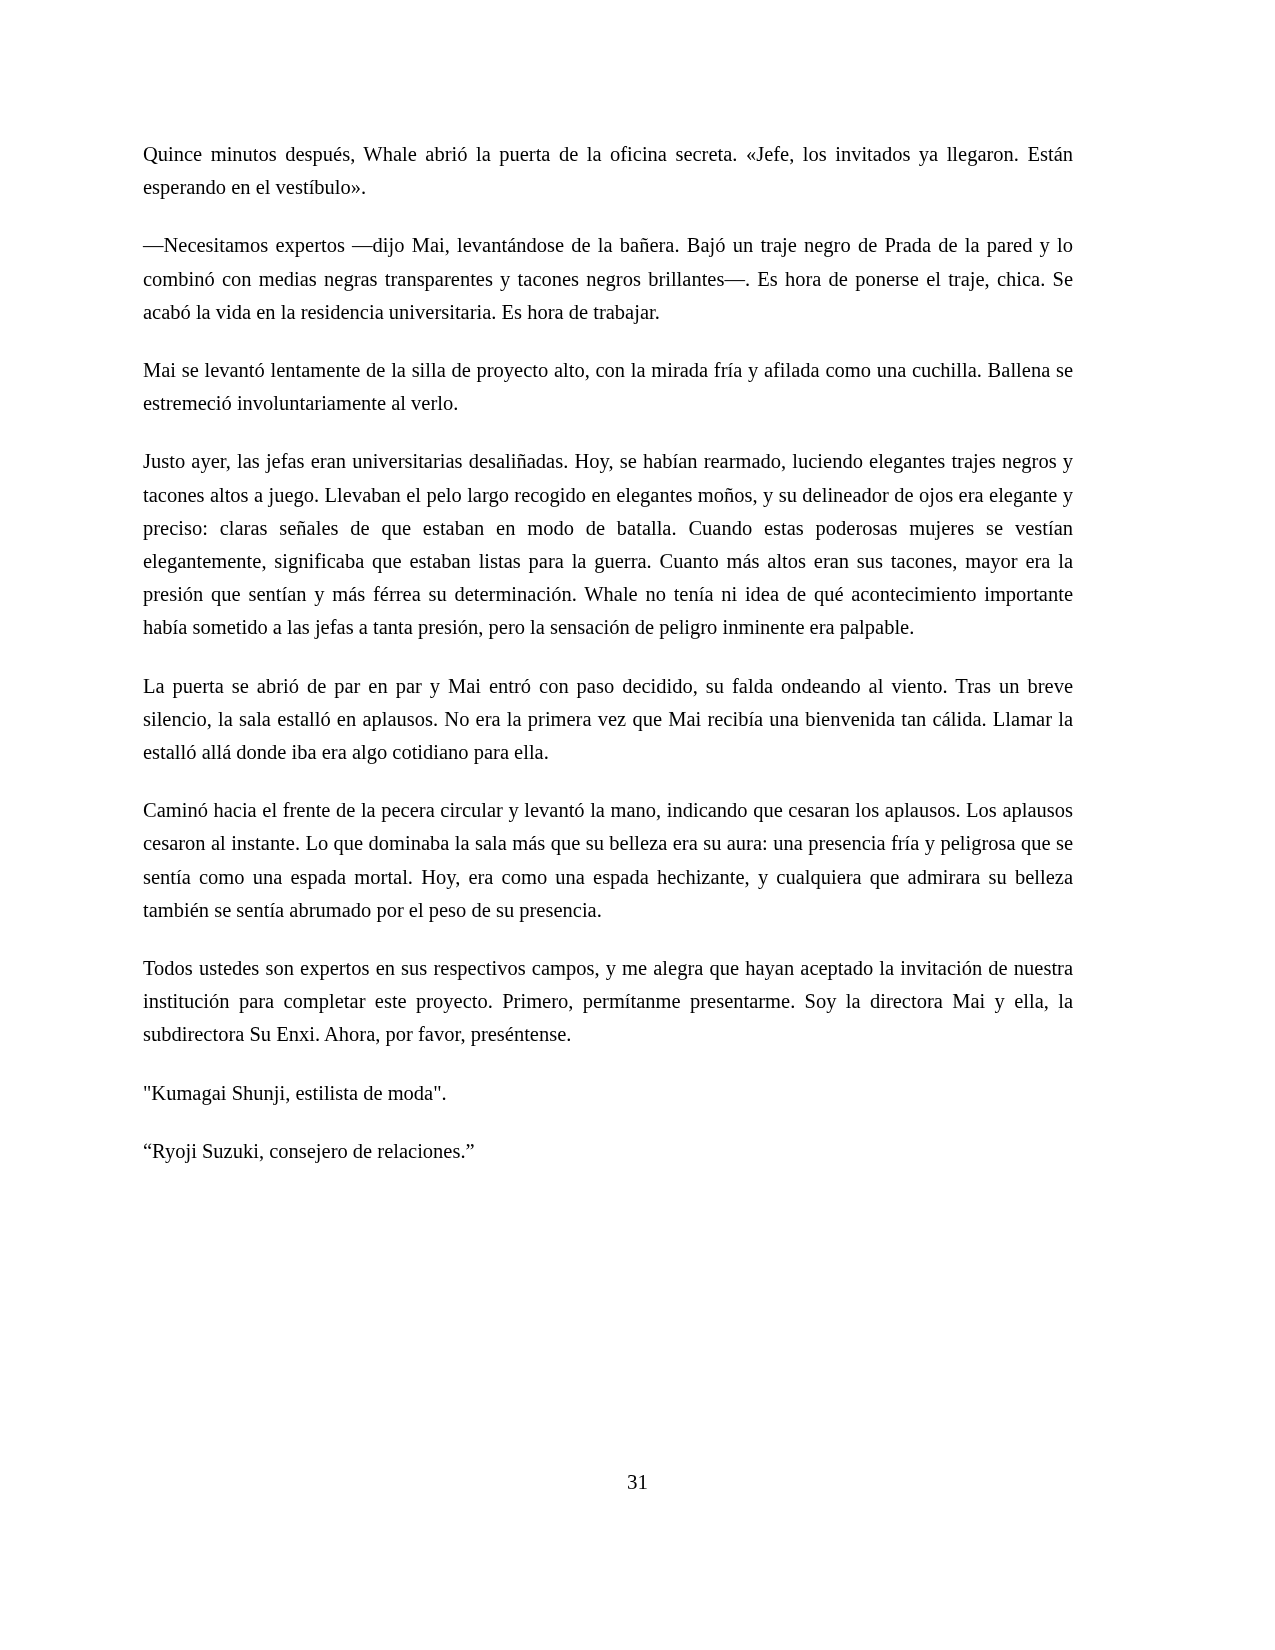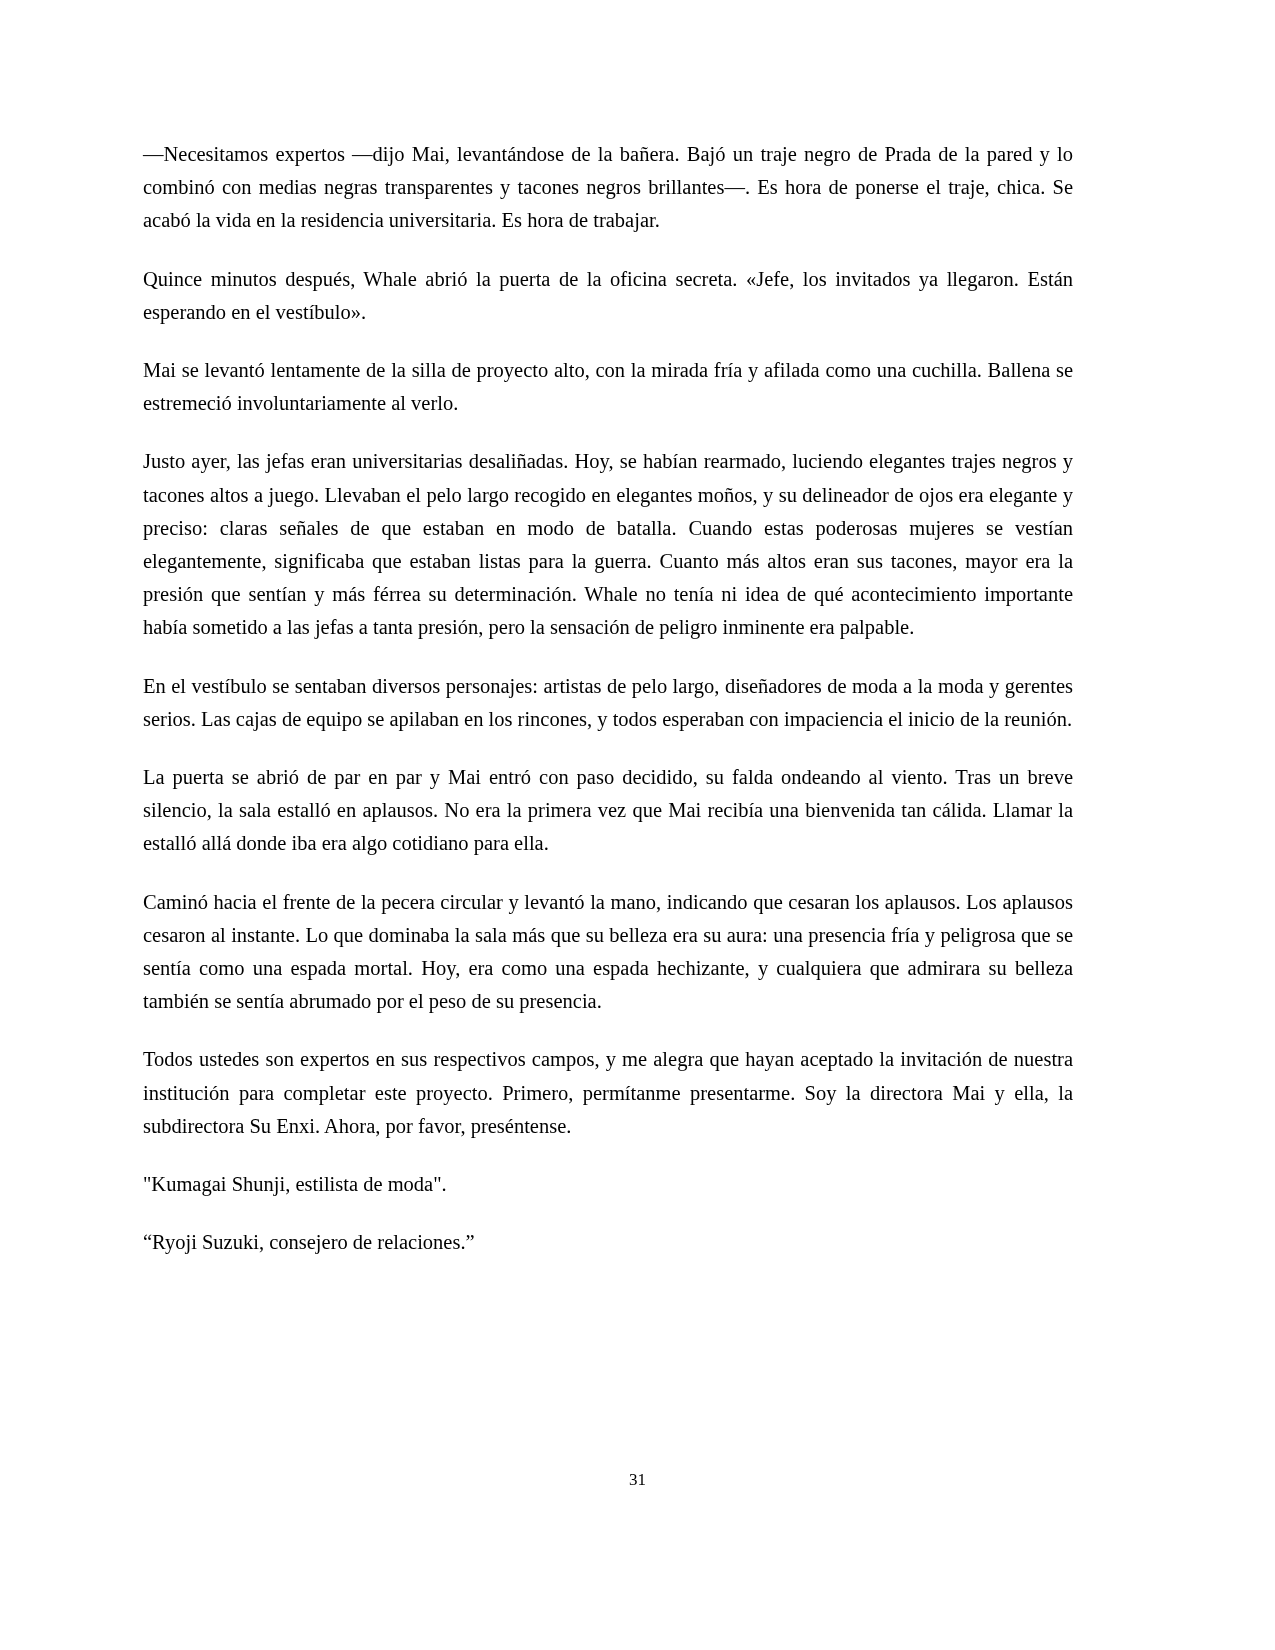--- a/index.html
+++ b/index.html
@@ -33,34 +33,33 @@
   }
   .para:last-child {
     margin-bottom: 0;
   }
   .page-number {
     position: absolute;
     left: 0;
     right: 0;
     top: 1470px;
     text-align: center;
-    font-size: 17px;
+    font-size: 21px;
     font-family: "Liberation Serif", "DejaVu Serif", serif;
   }
 </style>
 </head>
 <body>
 
 <div class="page">
   <div class="content">
+    <p class="para">Quince minutos después, Whale abrió la puerta de la oficina secreta. «Jefe, los invitados ya llegaron. Están esperando en el vestíbulo».</p>
     <p class="para">—Necesitamos expertos —dijo Mai, levantándose de la bañera. Bajó un traje negro de Prada de la pared y lo combinó con medias negras transparentes y tacones negros brillantes—. Es hora de ponerse el traje, chica. Se acabó la vida en la residencia universitaria. Es hora de trabajar.</p>
-    <p class="para">Quince minutos después, Whale abrió la puerta de la oficina secreta. «Jefe, los invitados ya llegaron. Están esperando en el vestíbulo».</p>
     <p class="para">Mai se levantó lentamente de la silla de proyecto alto, con la mirada fría y afilada como una cuchilla. Ballena se estremeció involuntariamente al verlo.</p>
     <p class="para">Justo ayer, las jefas eran universitarias desaliñadas. Hoy, se habían rearmado, luciendo elegantes trajes negros y tacones altos a juego. Llevaban el pelo largo recogido en elegantes moños, y su delineador de ojos era elegante y preciso: claras señales de que estaban en modo de batalla. Cuando estas poderosas mujeres se vestían elegantemente, significaba que estaban listas para la guerra. Cuanto más altos eran sus tacones, mayor era la presión que sentían y más férrea su determinación. Whale no tenía ni idea de qué acontecimiento importante había sometido a las jefas a tanta presión, pero la sensación de peligro inminente era palpable.</p>
-    <p class="para">En el vestíbulo se sentaban diversos personajes: artistas de pelo largo, diseñadores de moda a la moda y gerentes serios. Las cajas de equipo se apilaban en los rincones, y todos esperaban con impaciencia el inicio de la reunión.</p>
     <p class="para">La puerta se abrió de par en par y Mai entró con paso decidido, su falda ondeando al viento. Tras un breve silencio, la sala estalló en aplausos. No era la primera vez que Mai recibía una bienvenida tan cálida. Llamar la estalló allá donde iba era algo cotidiano para ella.</p>
     <p class="para">Caminó hacia el frente de la pecera circular y levantó la mano, indicando que cesaran los aplausos. Los aplausos cesaron al instante. Lo que dominaba la sala más que su belleza era su aura: una presencia fría y peligrosa que se sentía como una espada mortal. Hoy, era como una espada hechizante, y cualquiera que admirara su belleza también se sentía abrumado por el peso de su presencia.</p>
     <p class="para">Todos ustedes son expertos en sus respectivos campos, y me alegra que hayan aceptado la invitación de nuestra institución para completar este proyecto. Primero, permítanme presentarme. Soy la directora Mai y ella, la subdirectora Su Enxi. Ahora, por favor, preséntense.</p>
     <p class="para">"Kumagai Shunji, estilista de moda".</p>
     <p class="para">“Ryoji Suzuki, consejero de relaciones.”</p>
   </div>
   <div class="page-number">31</div>
 </div>
 
 </body></html>

